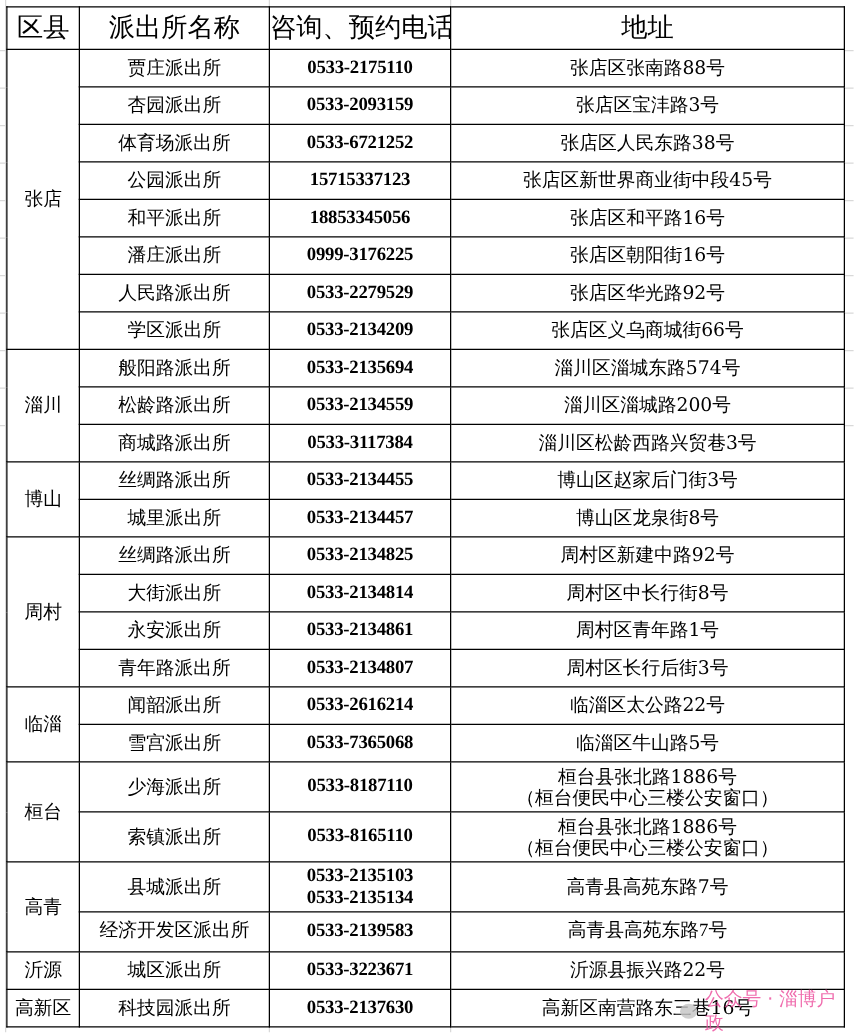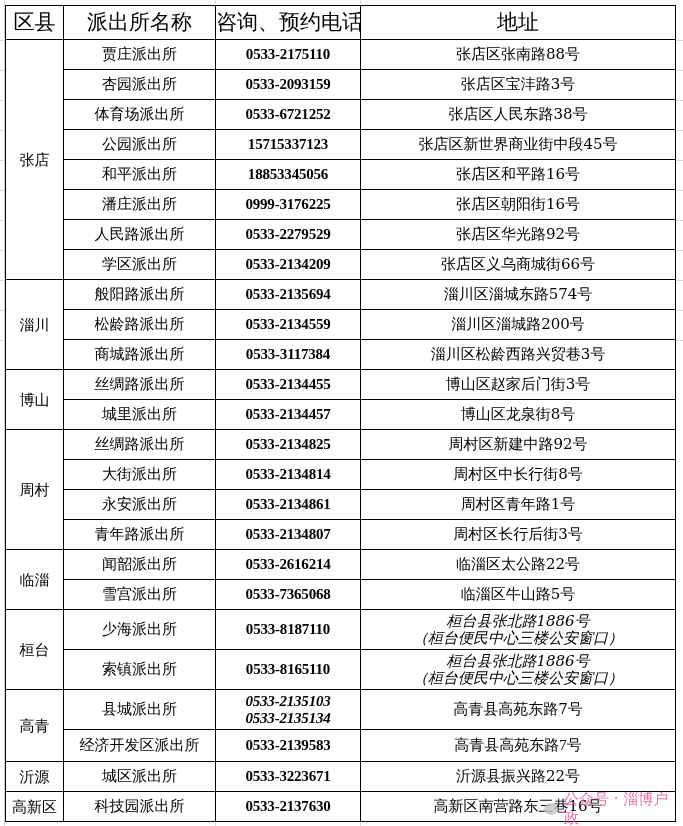--- a/index.html
+++ b/index.html
@@ -19,21 +19,21 @@
       overflow: hidden; white-space: nowrap;
     }
     table.stations th { font-weight: normal; height: 33px; font-family: "DejaVu Sans", "Liberation Sans", sans-serif; font-size: 21px; }
     td.county { font-size: 16px; font-family: Liberation Sans, sans-serif; }
     td.name { font-size: 15px; }
     td.phone { font-family: "Liberation Serif", "DejaVu Serif", serif; font-weight: bold; font-size: 15px; letter-spacing: -0.2px; }
     td.addr { font-size: 15px; }
     tr.r30 td { height: 29px; }
     tr.r40 td { height: 39px; }
     tr.r32 td { height: 31px; font-family: Liberation Serif, serif; }
-    .line { display: block; font-style: italic; }
+    .line { display: block; }
     .watermark {
       position: absolute; left: 544px; top: 790px; color: #ec4899; opacity: 0.8;
       font-family: "DejaVu Sans", "Liberation Sans", sans-serif; font-size: 15px;
       display: flex; align-items: center; gap: 6px; pointer-events: none;
     }
     .watermark .wm-icon { width: 14px; height: 12px; border-radius: 50%; background: #c4c4c4; display: inline-block; }
   </style>
 </head>
 <body>
 

